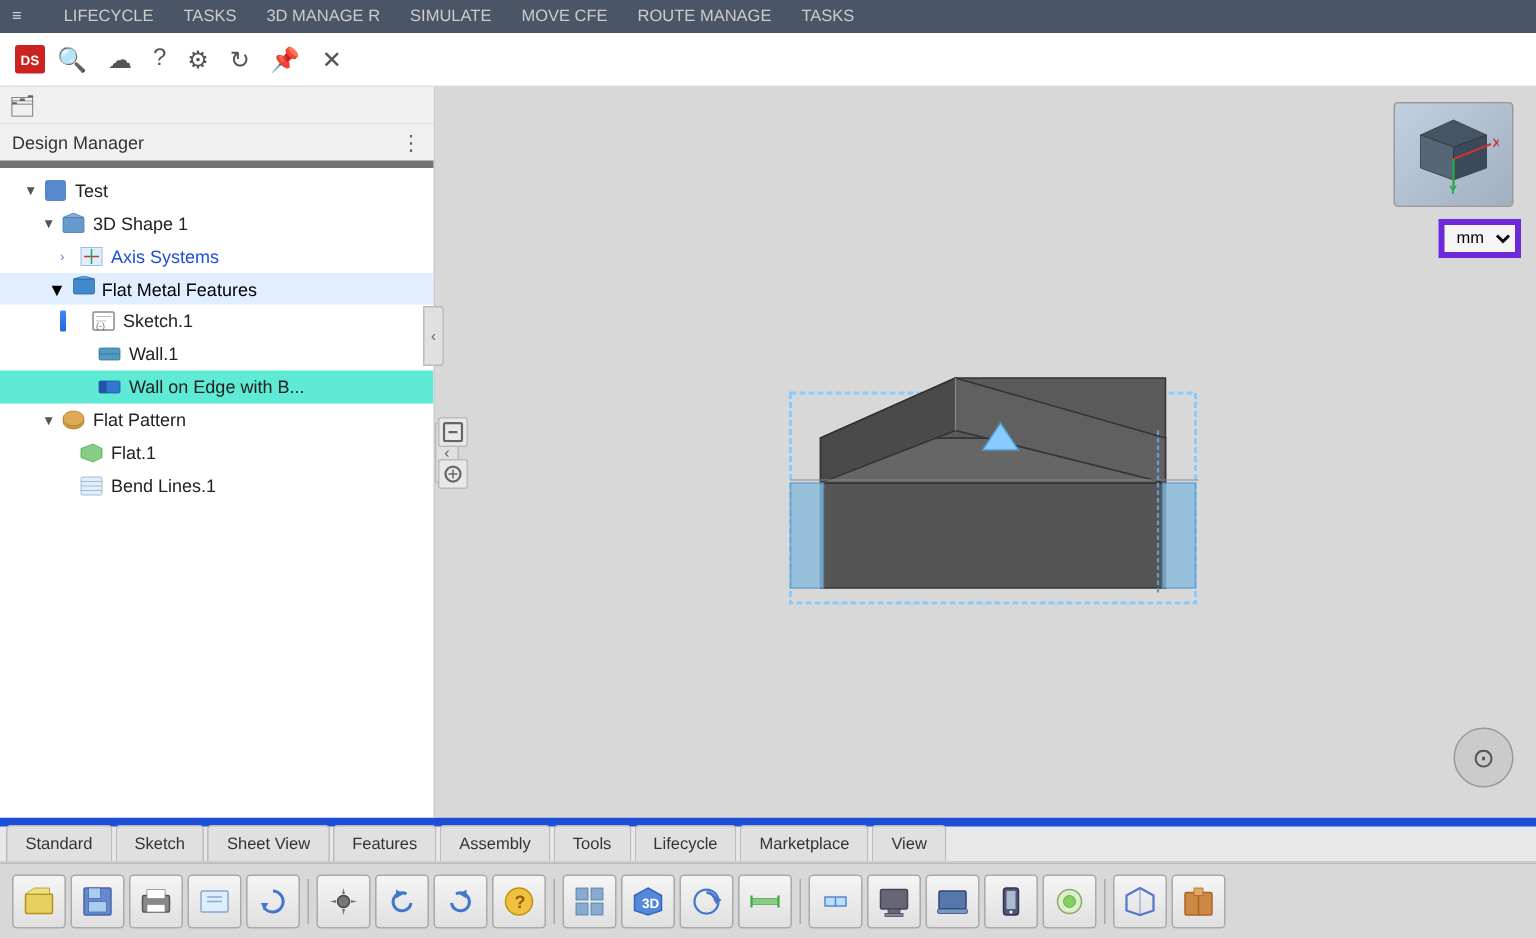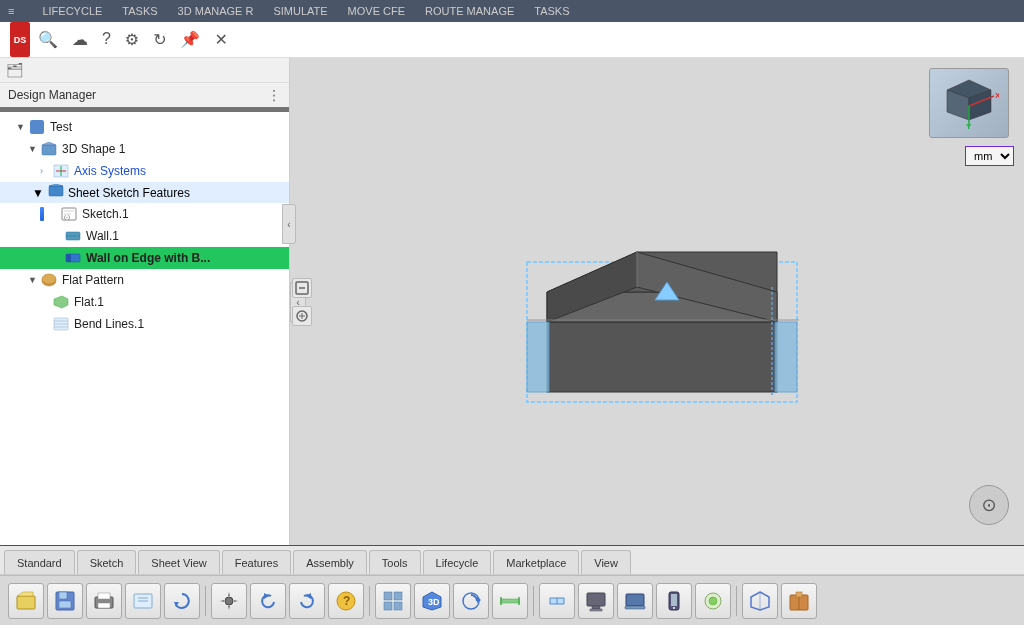--- a/index.html
+++ b/index.html
@@ -25,21 +25,21 @@
     .title-bar {
       height: 36px;
       background: #fff;
       border-bottom: 1px solid #ddd;
       display: flex;
       align-items: center;
       padding: 0 10px;
       gap: 8px;
     }
     .title-bar .app-icon {
-      width: 20px; height: 35px;
+      width: 20px; height: 19px;
       background: #cc2222;
       border-radius: 2px;
       display: flex; align-items: center; justify-content: center;
       color: white; font-size: 9px; font-weight: bold;
     }
     .title-bar .title-text {
       font-size: 13px;
       color: #333;
       flex: 1;
     }
@@ -95,21 +95,21 @@
       overflow-y: auto;
       padding: 4px 0;
     }
     .tree-item {
       display: flex;
       align-items: center;
       padding: 2px 8px;
       cursor: pointer;
       height: 22px;
     }
-    .tree-item.selected { background: #22c55e; font-weight: bold; }
+    .tree-item.selected { background: #5eead4; }
     .tree-item .indent { display: inline-block; }
     .tree-item .arrow { width: 12px; font-size: 9px; color: #555; }
     .tree-item .item-icon { width: 18px; height: 16px; margin-right: 4px; display: inline-flex; align-items: center; justify-content: center; }
     .tree-item .item-label { font-size: 12px; color: #222; }
 
     
     .icon-cube { width: 14px; height: 14px; background: #5588cc; border-radius: 2px; }
 
     .xy-yz-icons {
       display: flex; gap: 4px; padding: 2px 46px;
@@ -144,21 +144,21 @@
 
     
     .unit-selector {
       position: absolute;
       top: 88px;
       right: 10px;
     }
     .unit-select {
       font-size: 11px;
       padding: 2px 4px;
-      border: 1px solid #6d28d9;
+      border: 4px solid #6d28d9;
       background: #f5f5f5;
       cursor: pointer;
     }
 
     
     .viewport-collapse {
       position: absolute;
       left: 0;
       top: 50%;
       transform: translateY(-50%);
@@ -177,21 +177,21 @@
       border: 1px solid #bbb;
       border-radius: 2px;
       display: flex; align-items: center; justify-content: center;
       cursor: pointer; font-size: 10px; color: #555;
     }
 
     
     .bottom-tabs {
       height: 30px;
       background: #e8e8e8;
-      border-top: 1px solid #1d4ed8;
+      border-top: 6px solid #1d4ed8;
       border-bottom: 1px solid #ccc;
       display: flex;
       align-items: flex-end;
       padding-left: 4px;
     }
     .tab-item {
       padding: 4px 12px;
       font-size: 11px;
       color: #333;
       cursor: pointer;
@@ -333,21 +333,21 @@
 
       <div class="features-header-row" style="background:#e0eeff;">
         <span class="indent" style="width:20px;"></span>
         <span class="arrow">▼</span>
         <span class="item-icon">
           <svg width="16" height="14">
               <rect x="1" y="2" width="14" height="10" rx="1" fill="#4488cc" stroke="#2266aa" stroke-width="0.5"></rect>
               <polygon points="1,2 8,0 15,2" fill="#66aadd" stroke="#2266aa" stroke-width="0.5"></polygon>
             </svg>
         </span>
-        <span class="item-label">Sheet Sketch Features</span>
+        <span class="item-label">Flat Metal Features</span>
       </div>
 
       <div class="tree-item">
         <span class="indent" style="width:32px;"></span>
 
         <span style="display:inline-block; width:4px; height:14px; background:linear-gradient(#4488ff,#2266dd); border-radius:1px; margin-right:4px;"></span>
         <span class="arrow" style="width:12px;"></span>
         <span class="item-icon">
           <svg width="16" height="14">
               <rect x="1" y="1" width="14" height="12" fill="none" stroke="#888" stroke-width="1" rx="1"></rect>

